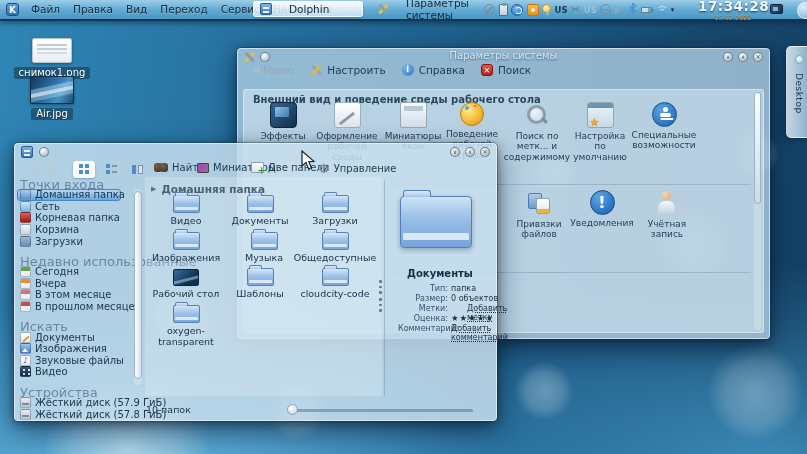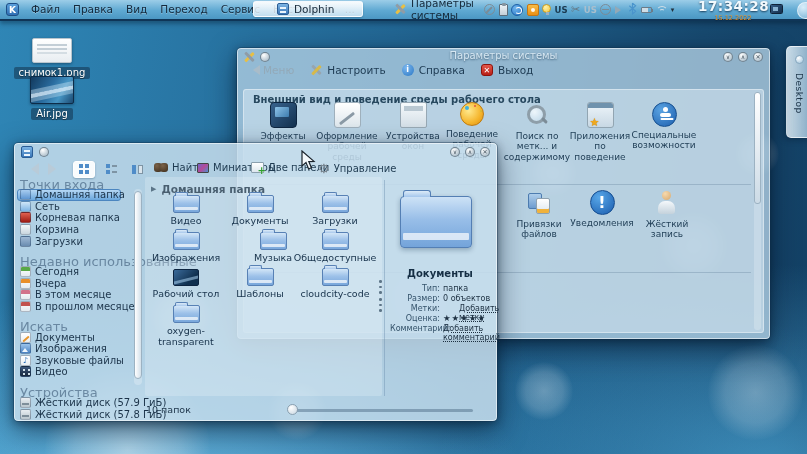--- a/index.html
+++ b/index.html
@@ -15,22 +15,22 @@
 
   
   #panel{position:absolute;left:0;top:0;width:807px;height:19px;z-index:100;
     background:linear-gradient(#9ccde8,#5fa9d2 55%,#4b97c3);
     border-bottom:2px solid #0f3557;box-shadow:0 3px 4px rgba(0,20,40,.35);}
   .kde-logo{position:absolute;left:6px;top:3px;width:13px;height:13px;border-radius:3px;
     background:linear-gradient(#5aa0dc,#2f6fb4);border:1px solid #1d4e86;color:#fff;
     font-size:9px;font-weight:bold;text-align:center;line-height:12px;box-sizing:border-box;}
   .menubar{position:absolute;left:31px;top:3px;display:flex;gap:13px;font-size:10.5px;color:#14293c;}
   .menubar span{text-shadow:0 1px 0 rgba(255,255,255,.25);}
-  .task{position:absolute;top:1px;height:16px;display:flex;align-items:center;gap:5px;
-    font-size:10.5px;color:#15293a;padding:0 23px;box-sizing:border-box;border-radius:3px;}
+  .task{position:absolute;top:1px;height:16px;display:flex;align-items:center;gap:17px;
+    font-size:10.5px;color:#15293a;padding:0 6px;box-sizing:border-box;border-radius:3px;}
   .task.active{background:linear-gradient(rgba(255,255,255,.92),rgba(225,240,250,.78));
     border:1px solid rgba(255,255,255,.75);box-shadow:0 1px 2px rgba(0,30,60,.25);}
   .app-ic{width:12px;height:12px;border-radius:2px;background:linear-gradient(#7db4e4,#3a77b8);
     border:1px solid #2a5c94;box-sizing:border-box;position:relative;flex:none;}
   .app-ic::after{content:"";position:absolute;left:2px;right:2px;top:3px;height:2px;background:#eaf4fc;box-shadow:0 4px 0 #eaf4fc;}
   .tools-ic{width:12px;height:12px;position:relative;flex:none;}
   .tools-ic::before,.tools-ic::after{content:"";position:absolute;left:5px;top:0;width:2.5px;height:12px;border-radius:1px;}
   .tools-ic::before{background:#e7bf45;transform:rotate(45deg);}
   .tools-ic::after{background:#8f9ca6;transform:rotate(-45deg);}
   #tray{position:absolute;left:484px;top:2px;height:15px;display:flex;align-items:center;gap:3.5px;}
@@ -197,21 +197,21 @@
   .fdesk{width:26px;height:17px;margin-top:5px;border-radius:2px;background:linear-gradient(135deg,#3a6a9a 0%,#10304f 70%);border:1px solid #0c2440;box-sizing:border-box;position:relative;overflow:hidden;}
   .fdesk::after{content:"";position:absolute;left:-6px;top:8px;width:40px;height:3px;background:rgba(170,210,240,.55);transform:rotate(-14deg);}
   #dinfo-line{position:absolute;left:369px;top:36px;bottom:24px;width:1px;background:rgba(110,145,175,.45);}
   .grip{position:absolute;left:364px;width:3px;display:flex;flex-direction:column;gap:3px;align-items:center;}
   .grip i{width:2.5px;height:2.5px;border-radius:50%;background:#5d7避;background:#5d7588;}
   #dinfo{position:absolute;left:371px;top:36px;width:108px;bottom:24px;font-size:8px;color:#1c2f40;}
   .fold-big{position:absolute;left:14px;top:16px;width:72px;height:52px;border-radius:4px;background:linear-gradient(180deg,#cde2f6 0%,#98bee8 45%,#74a4da 100%);border:1px solid #54x;border:1px solid #547fb4;box-sizing:border-box;box-shadow:0 2px 5px rgba(10,40,70,.3);}
   .fold-big::before{content:"";position:absolute;top:-7px;left:2px;width:26px;height:6px;background:linear-gradient(#dcebf8,#a4c6ec);border:1px solid #547fb4;border-bottom:none;border-radius:3px 3px 0 0;}
   .fold-big::after{content:"";position:absolute;left:2px;right:2px;bottom:7px;height:7px;background:rgba(255,255,255,.7);border-radius:1px;}
   #dinfo .ititle{position:absolute;left:0;right:0;top:88px;text-align:center;font-size:10px;font-weight:bold;color:#152e44;}
-  .irow{position:absolute;left:4px;display:flex;width:108px;line-height:1.15;}
+  .irow{position:absolute;left:12px;display:flex;width:108px;line-height:1.15;}
   .irow .k{width:50px;text-align:right;margin-right:3px;color:#35536b;flex:none;}
   .irow .v{color:#1c2f40;}
   .ilink{color:#2a6db5;text-decoration:underline dotted;}
   .stars{color:#7d94a8;letter-spacing:1px;font-size:8.5px;}
   #dstatus{position:absolute;left:0;right:0;bottom:0;height:22px;font-size:9.5px;color:#1c3348;}
   #dstatus .cnt{position:absolute;left:131px;top:6px;}
   #dstatus .track{position:absolute;left:276px;top:11px;width:182px;height:2.5px;border-radius:2px;background:rgba(80,110,135,.5);}
   #dstatus .knob{position:absolute;left:272px;top:6px;width:11px;height:11px;border-radius:50%;background:radial-gradient(circle at 35% 30%,#ffffff,#c6d5e0);border:1px solid #8aa0b0;box-sizing:border-box;}
 
   #cursor{position:absolute;left:301px;top:150px;z-index:60;}
@@ -262,69 +262,69 @@
       <span class="tbtn">
         <span class="wrench-ic"></span>
         <span>Настроить</span>
       </span>
       <span class="tbtn">
         <span class="help-ic">i</span>
         <span>Справка</span>
       </span>
       <span class="tbtn">
         <span class="quit-ic">✕</span>
-        <span>Выход</span>
+        <span>Поиск</span>
       </span>
     </div>
 
     <div id="scontent">
       <div class="shead">Внешний вид и поведение среды рабочего стола</div>
 
       <div class="scat" style="left:7px;top:12px;">
         <span class="ci ci-effects"></span>
         <span class="lbl">Эффекты</span>
       </div>
       <div class="scat" style="left:71px;top:12px;">
         <span class="ci ci-appear"></span>
         <span class="lbl">Оформление рабочей среды</span>
       </div>
       <div class="scat" style="left:137px;top:12px;">
         <span class="ci ci-winb"></span>
-        <span class="lbl">Устройства окон</span>
+        <span class="lbl">Миниатюры окон</span>
       </div>
       <div class="scat" style="left:196px;top:12px;">
         <span class="ci ci-comet"></span>
         <span class="lbl">Поведение рабочей среды</span>
       </div>
       <div class="scat" style="left:261px;top:12px;">
         <span class="ci ci-search"></span>
         <span class="lbl">Поиск по метк... и содержимому</span>
       </div>
       <div class="scat" style="left:324px;top:12px;">
         <span class="ci ci-defapp"></span>
-        <span class="lbl">Приложения по поведение</span>
+        <span class="lbl">Настройка по умолчанию</span>
       </div>
       <div class="scat" style="left:388px;top:12px;">
         <span class="ci ci-access"></span>
         <span class="lbl">Специальные возможности</span>
       </div>
 
       <div class="sdiv" style="top:94px;"></div>
 
       <div class="scat" style="left:263px;top:100px;">
         <span class="ci ci-fassoc"></span>
         <span class="lbl">Привязки файлов</span>
       </div>
       <div class="scat" style="left:326px;top:100px;">
         <span class="ci ci-notif">!</span>
         <span class="lbl">Уведомления</span>
       </div>
       <div class="scat" style="left:391px;top:100px;">
         <span class="ci ci-user"></span>
-        <span class="lbl">Жёсткий запись</span>
+        <span class="lbl">Учётная запись</span>
       </div>
 
       <div class="sdiv" style="top:182px;"></div>
 
 
       <div class="scroll">
           <div class="thumb"></div>
         </div>
     </div>
   </div>
@@ -457,21 +457,21 @@
         </div>
       <div class="fitem" style="left:152px;top:14px;">
           <span class="fold"></span>
           <span class="flbl">Загрузки</span>
         </div>
 
       <div class="fitem" style="left:3px;top:51px;">
           <span class="fold"></span>
           <span class="flbl">Изображения</span>
         </div>
-      <div class="fitem" style="left:90px;top:51px;">
+      <div class="fitem" style="left:81px;top:51px;">
           <span class="fold"></span>
           <span class="flbl">Музыка</span>
         </div>
       <div class="fitem" style="left:152px;top:51px;">
           <span class="fold"></span>
           <span class="flbl">Общедоступные</span>
         </div>
 
       <div class="fitem" style="left:3px;top:87px;">
           <span class="fdesk"></span>

